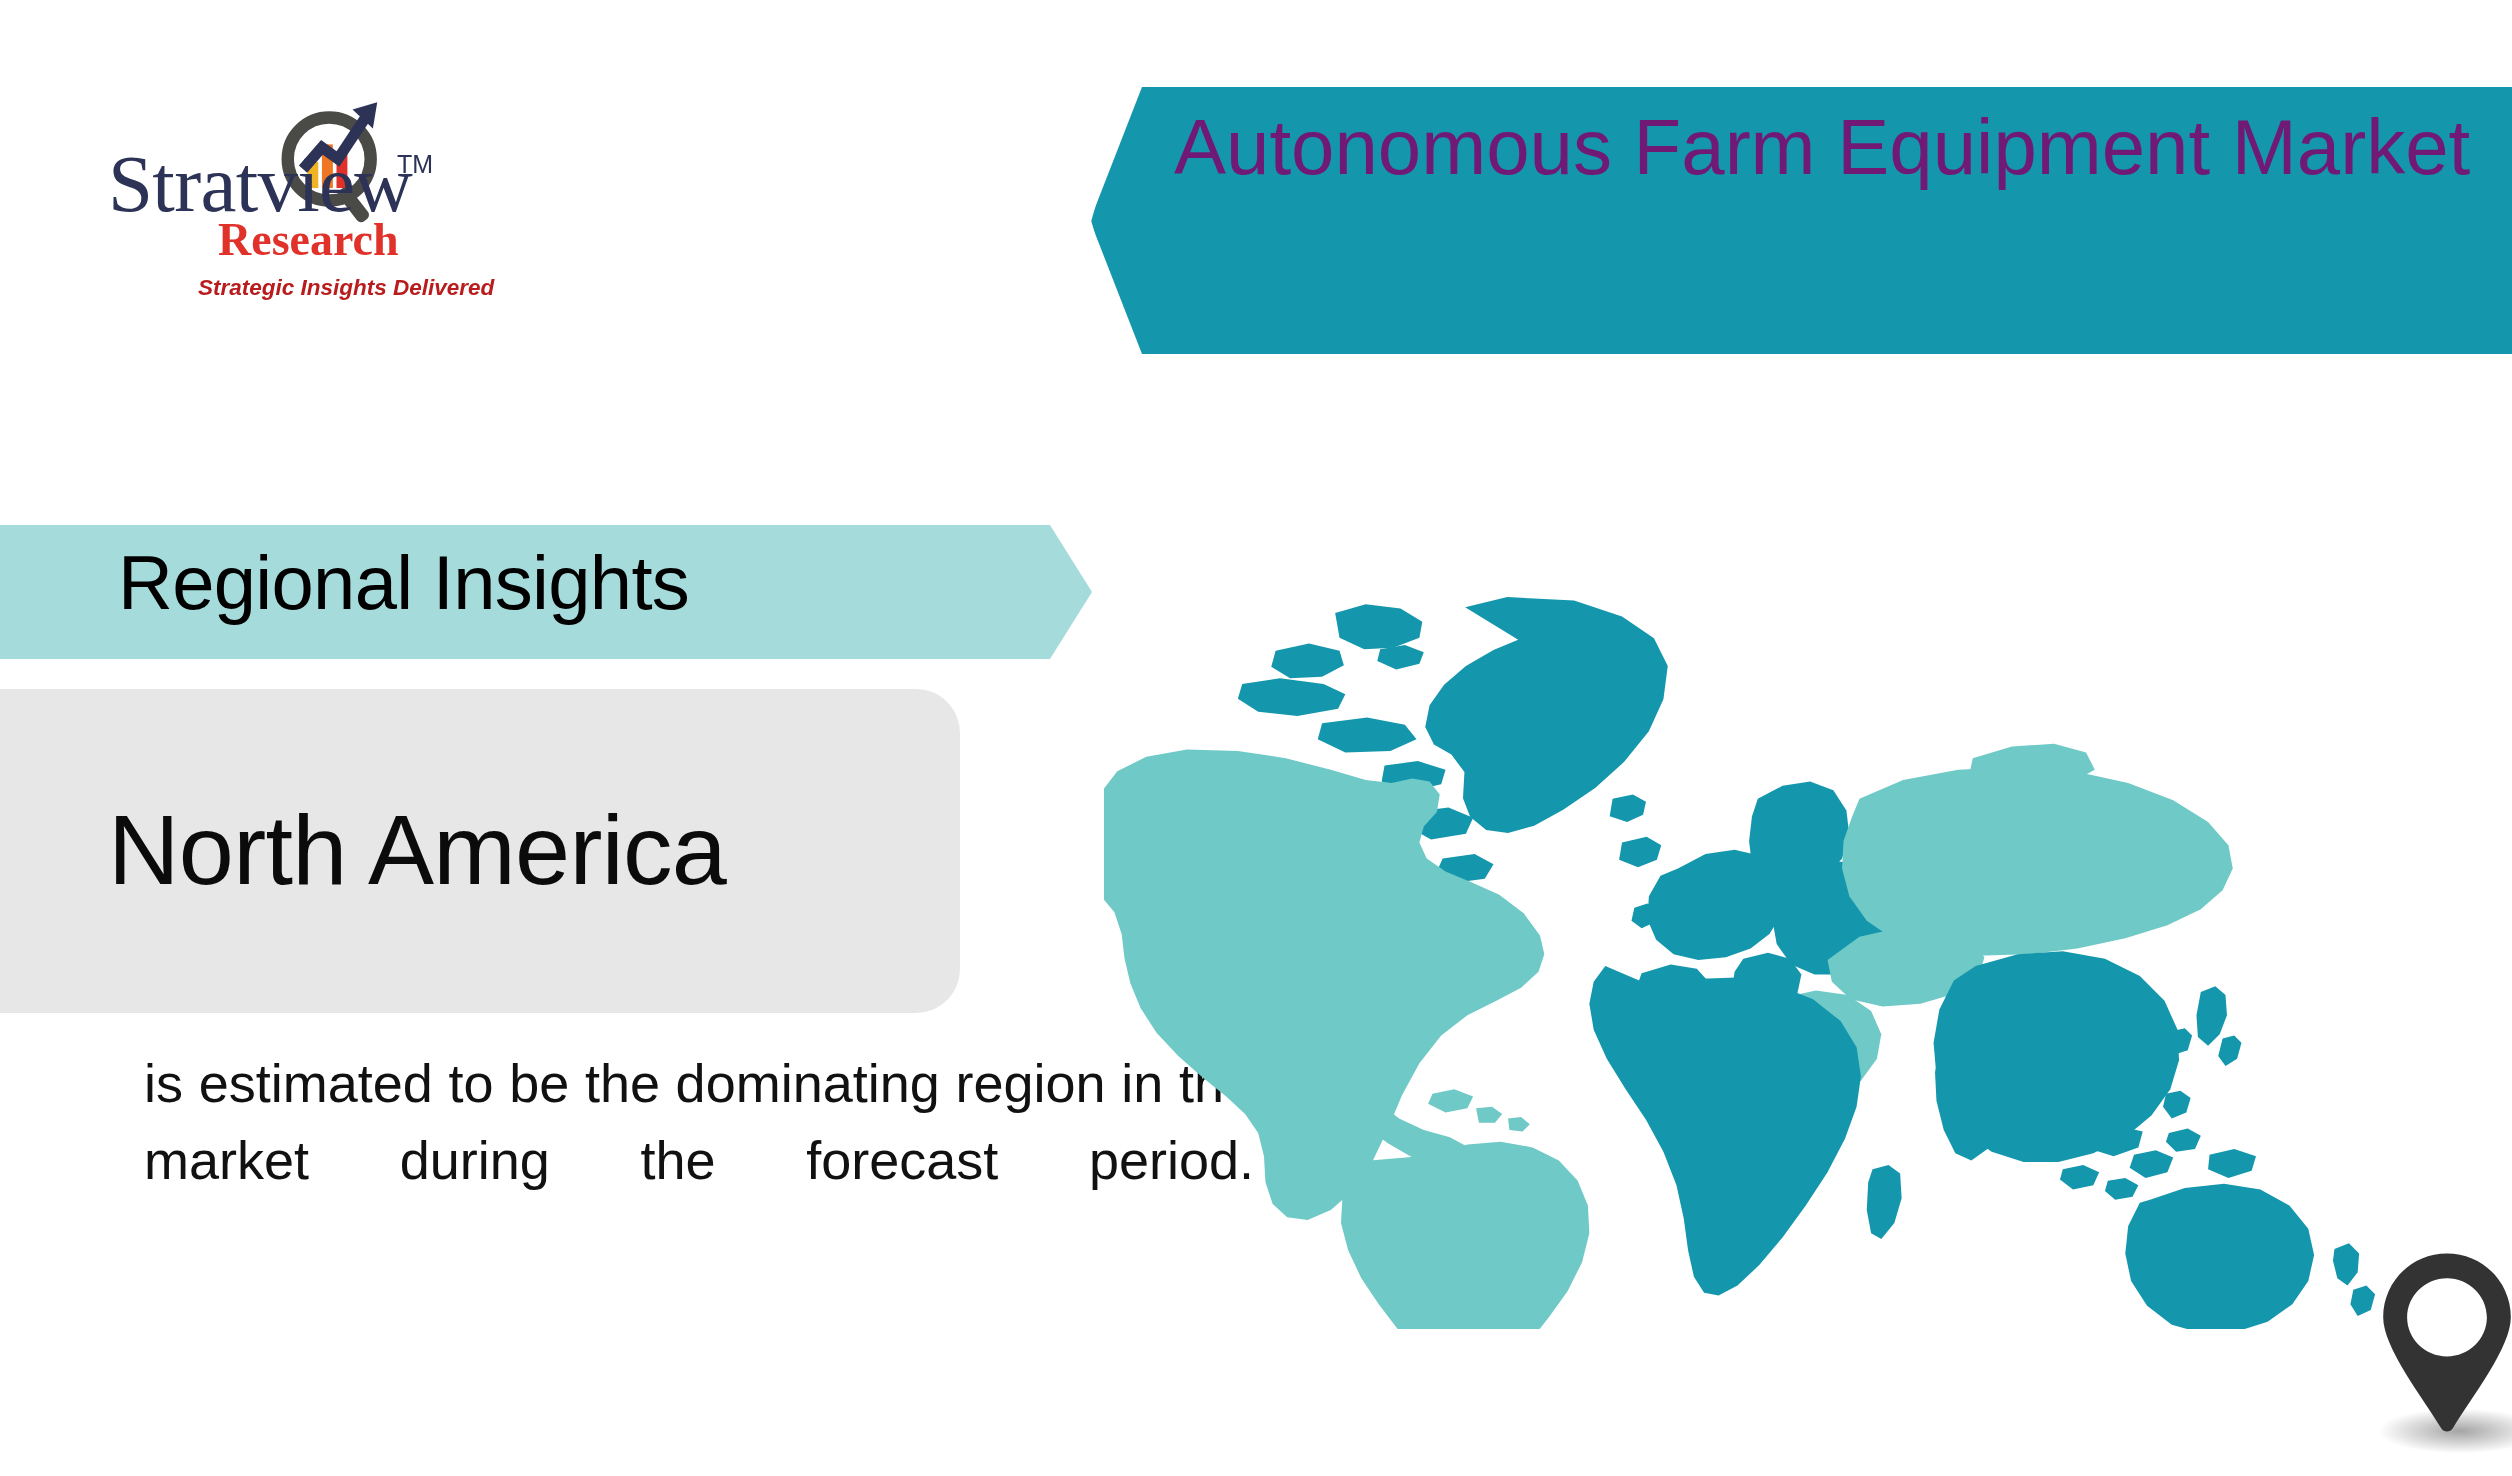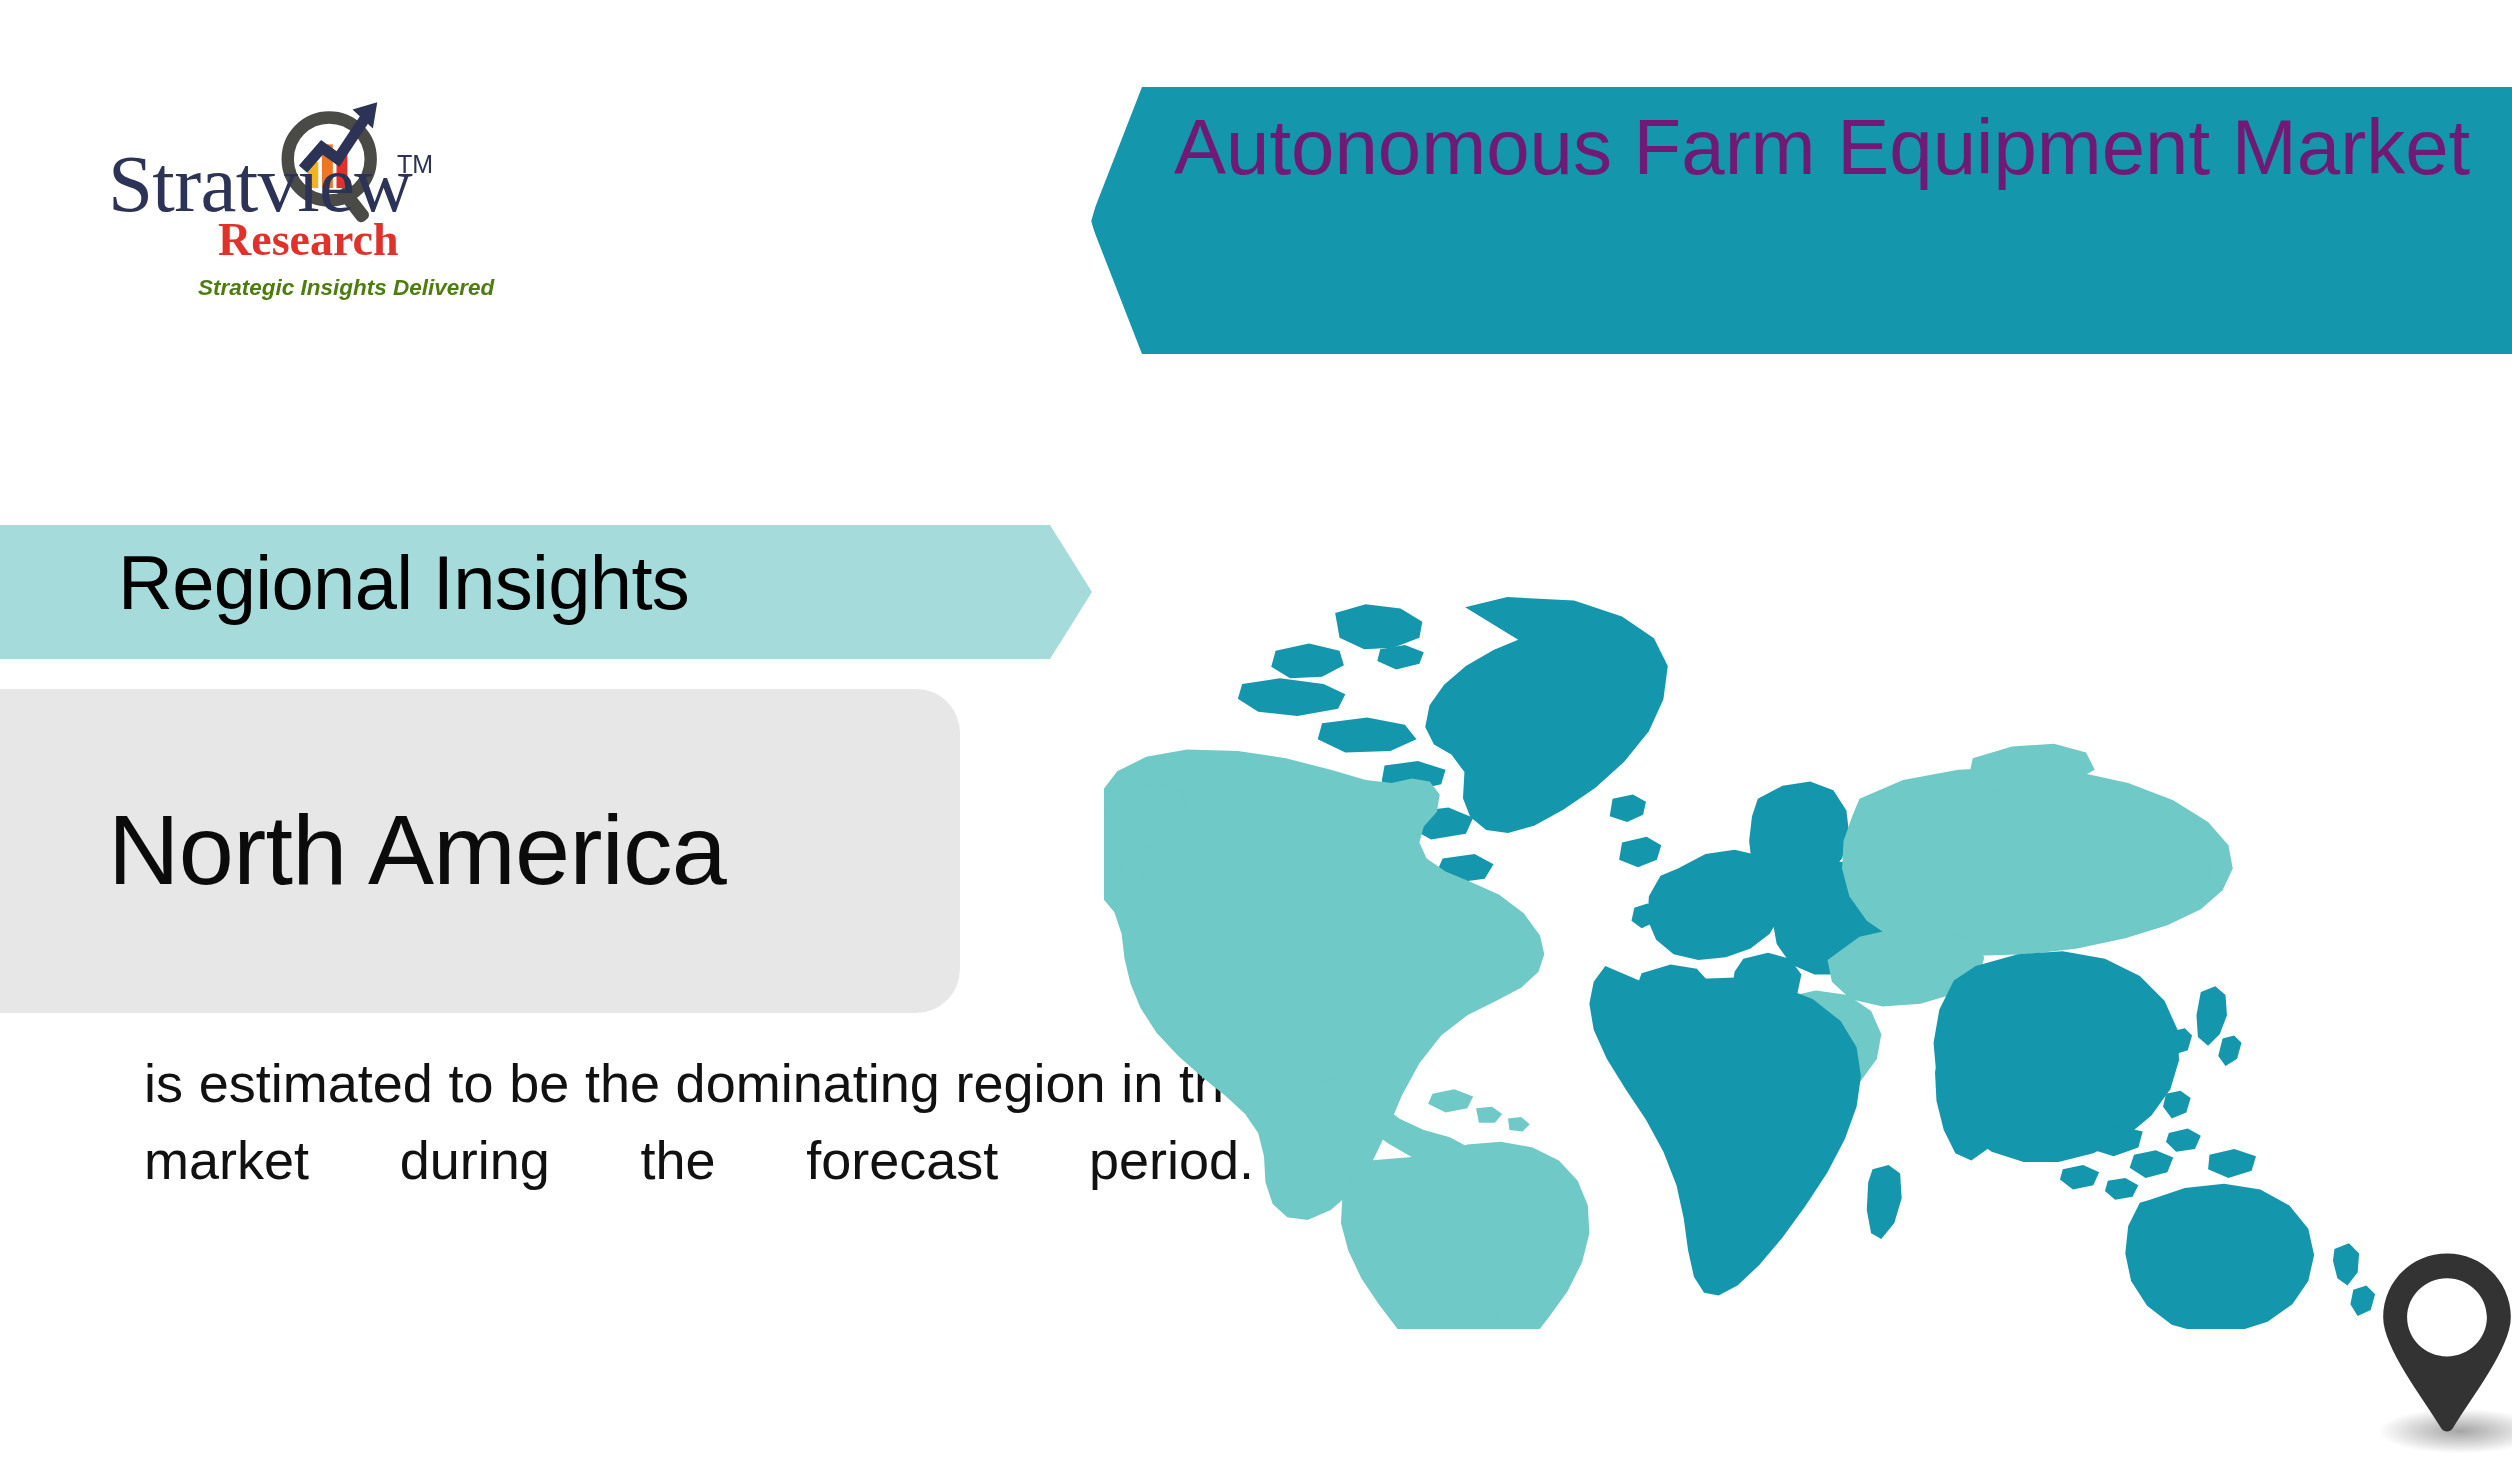--- a/index.html
+++ b/index.html
@@ -56,21 +56,21 @@
     white-space: nowrap;
   }
   #logo-tagline {
     position: absolute;
     left: 90px;
     top: 151px;
     font-family: "Liberation Sans", sans-serif;
     font-style: italic;
     font-weight: 700;
     font-size: 22.5px;
-    color: #4d7c0f;
+    color: #b91c1c;
     white-space: nowrap;
   }
   #logo-mark {
     position: absolute;
     left: 163px;
     top: -32px;
     width: 131px;
     height: 138px;
   }
 

